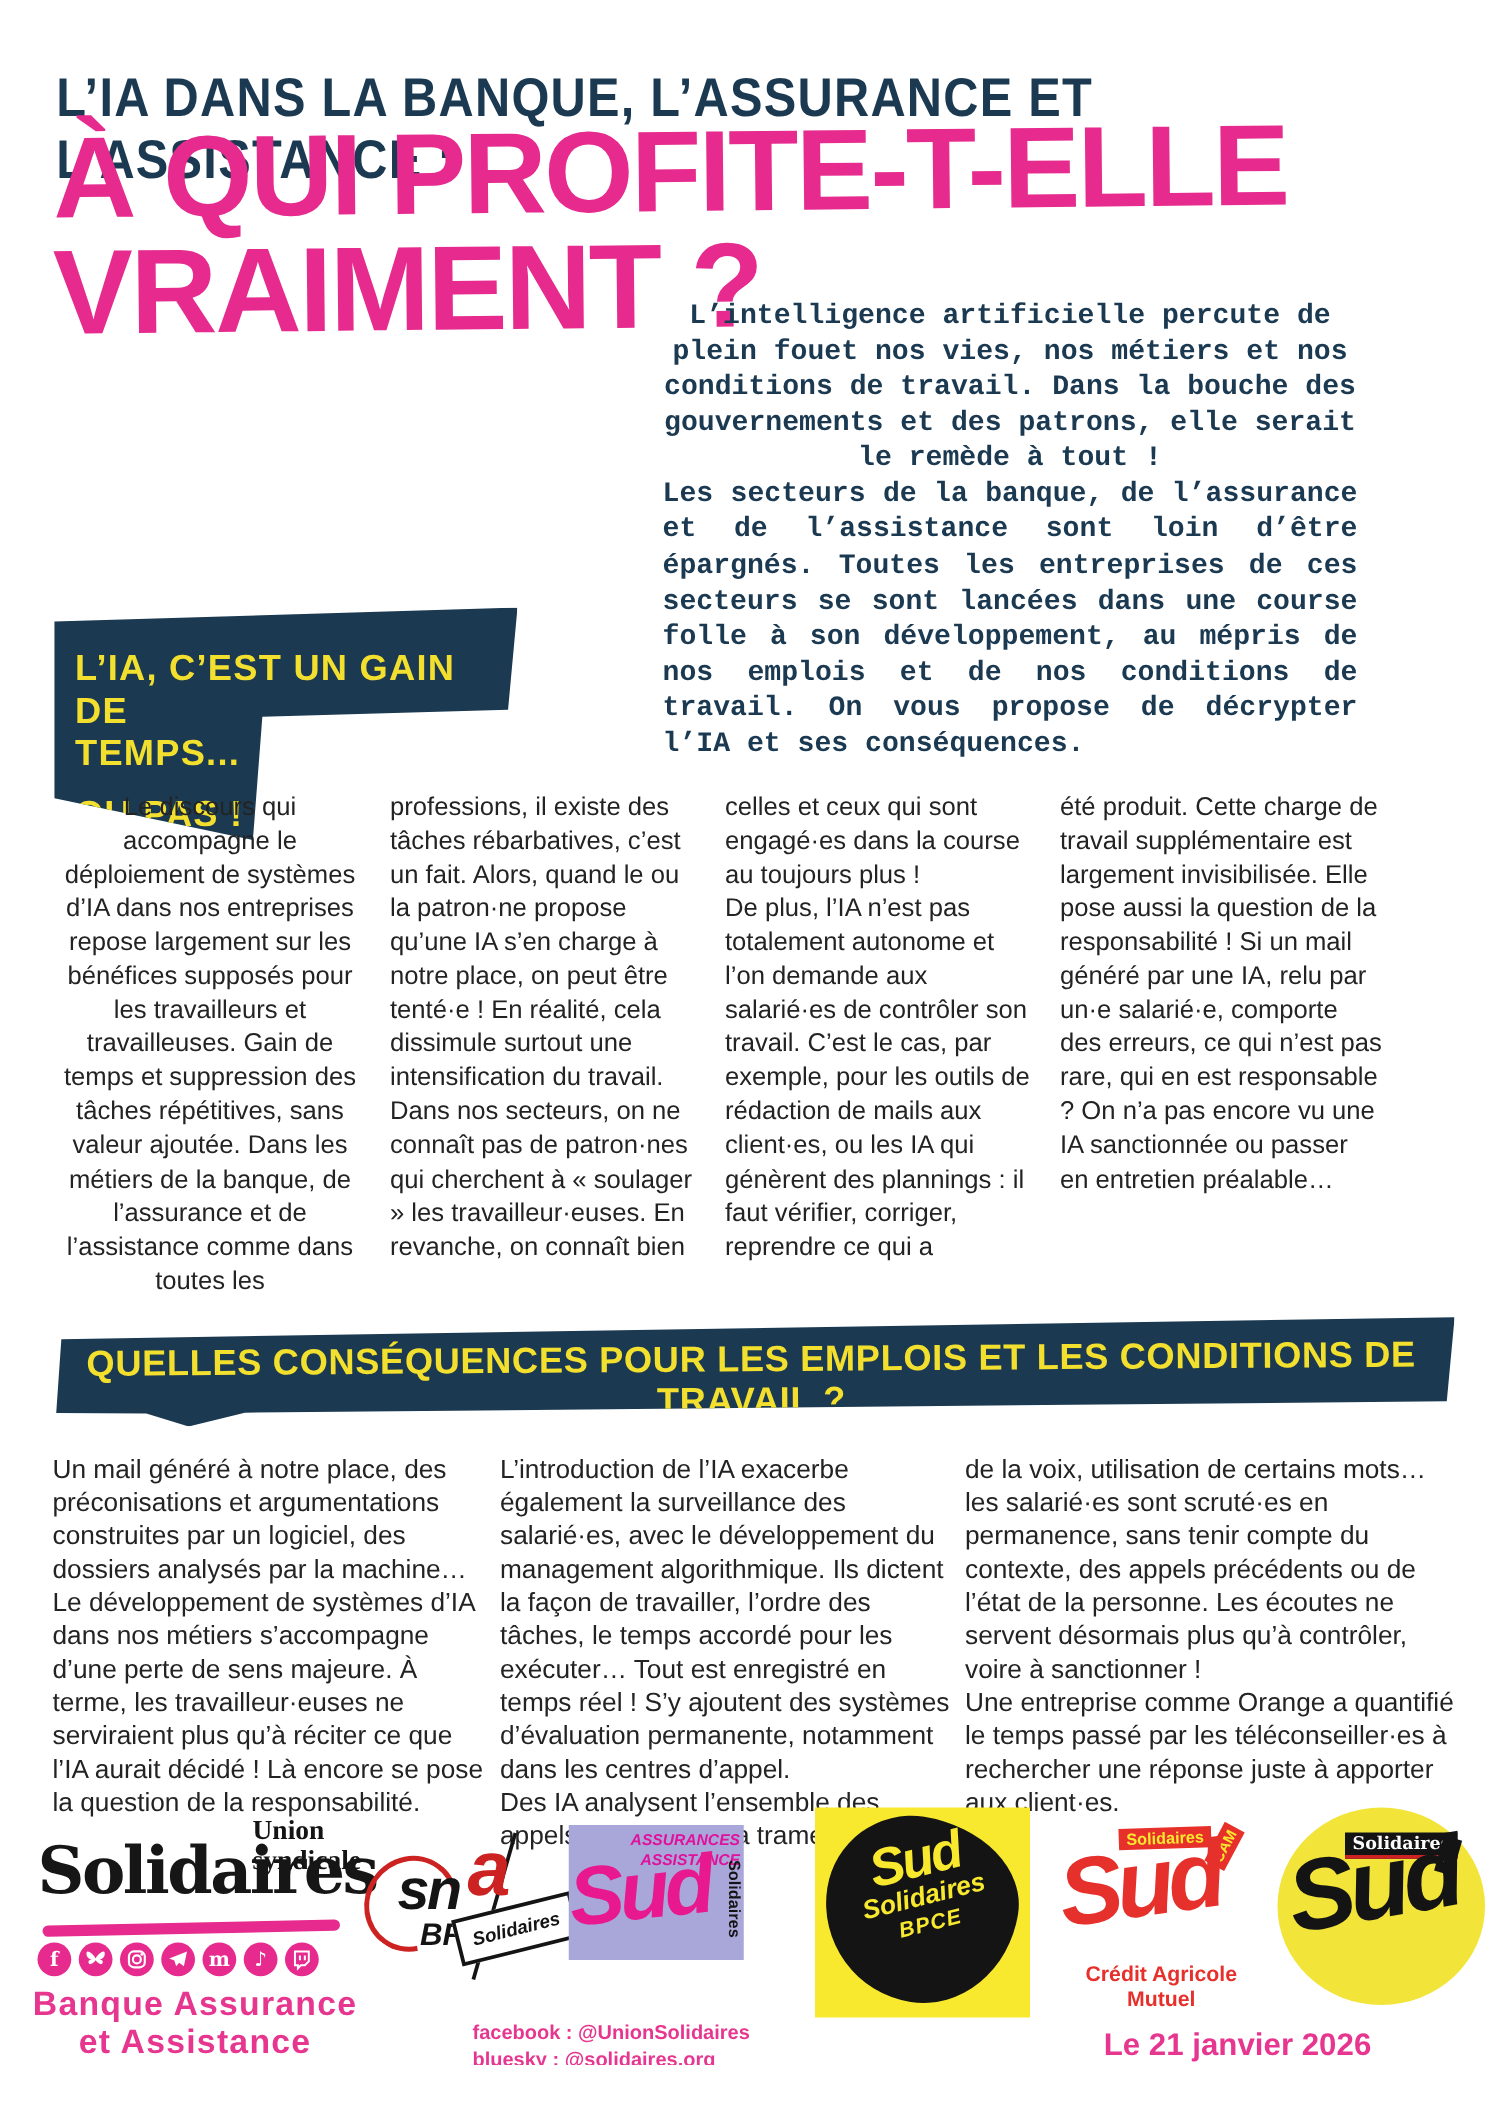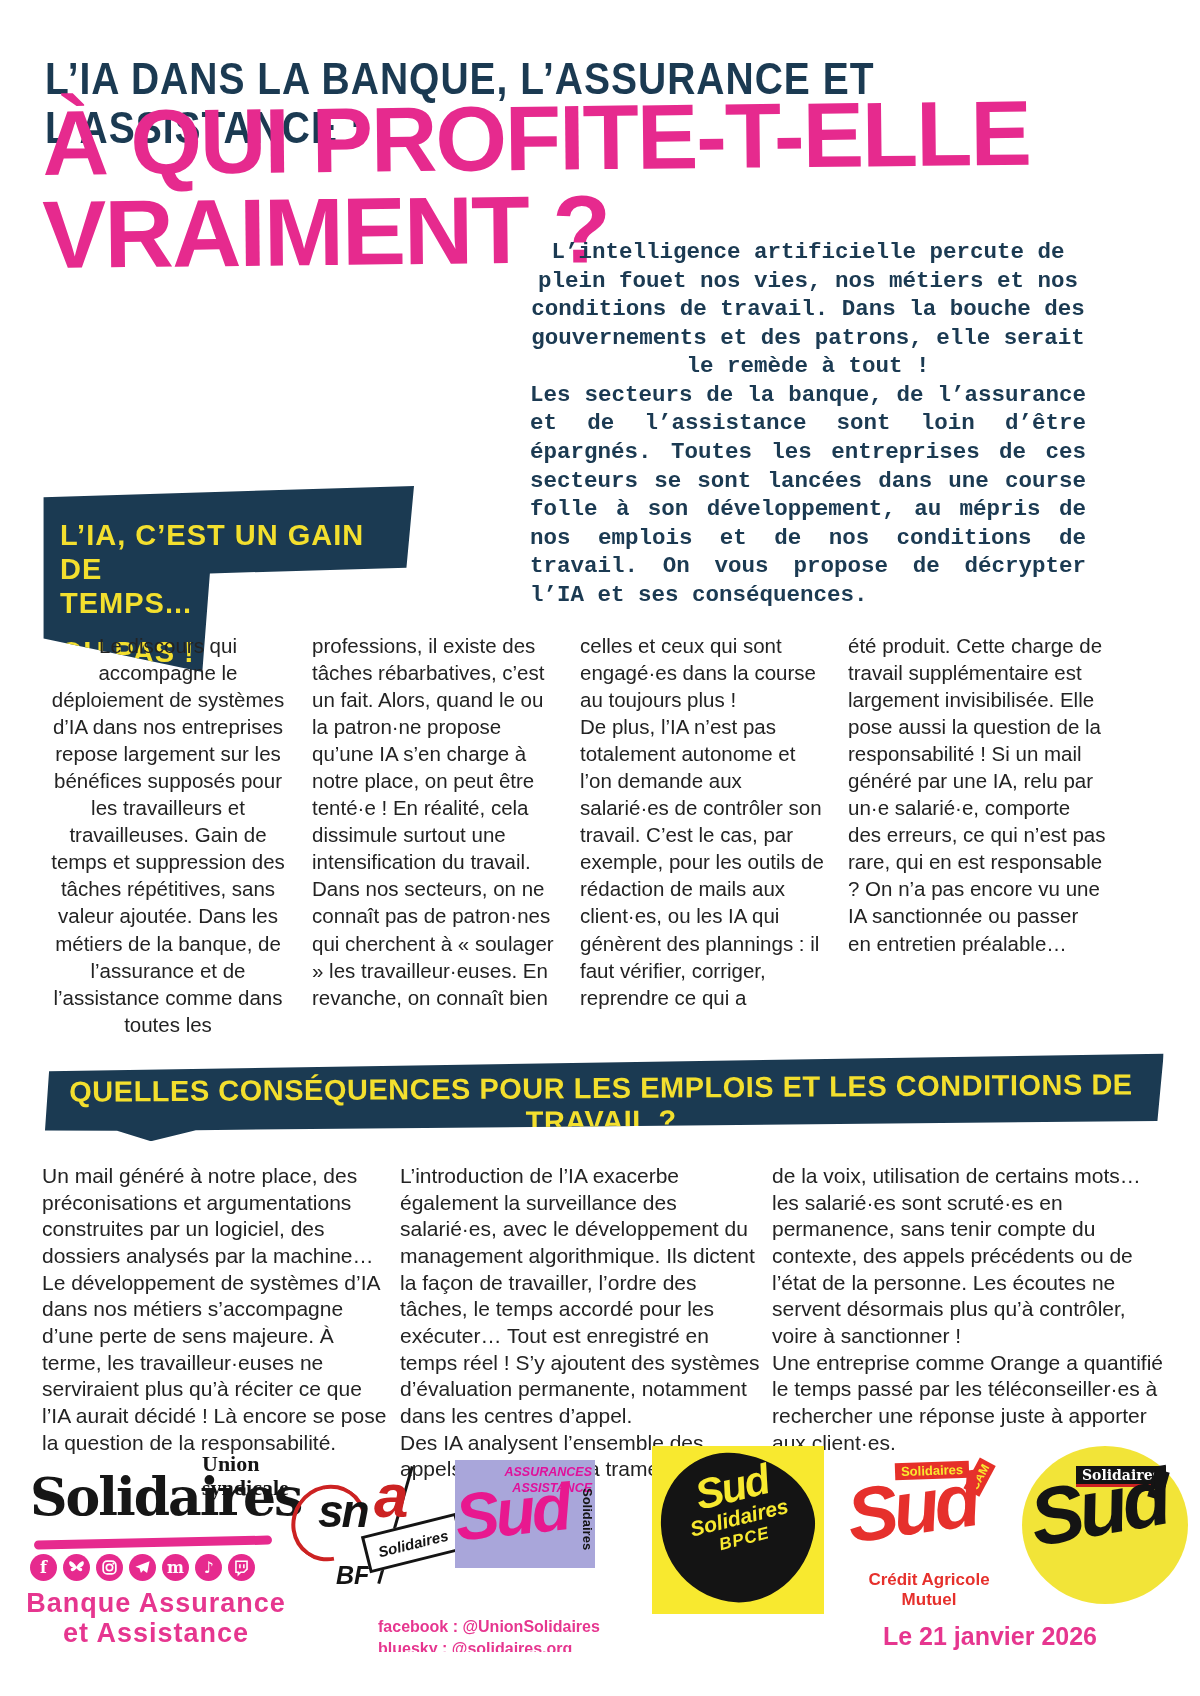--- a/index.html
+++ b/index.html
@@ -61,21 +61,21 @@
   .logo-sna{left:292px;top:1458px;width:168px;height:140px;}
   .sna-bubble{position:absolute;left:0px;top:26px;width:66px;height:70px;border:4px solid #cc2222;
               border-radius:50%;border-right-color:transparent;transform:rotate(35deg);}
   .sna-pole{position:absolute;left:102px;top:6px;width:3px;height:122px;background:#141414;
             transform:rotate(16deg);}
   .sna-sn{position:absolute;left:26px;top:26px;font-style:italic;font-weight:900;font-size:46px;
           color:#141414;letter-spacing:-2px;}
   .sna-a{position:absolute;left:82px;top:2px;font-style:italic;font-weight:900;font-size:62px;
          color:#cc2222;}
   .sna-bf{position:absolute;left:44px;top:76px;font-style:italic;font-weight:bold;font-size:25px;
-          color:#141414;margin-top:27px;}
+          color:#141414;}
   .sna-flag{position:absolute;left:72px;top:66px;width:92px;height:32px;background:#fff;
             border:3px solid #141414;transform:rotate(-14deg);display:flex;align-items:center;
             justify-content:center;font-style:italic;font-weight:bold;font-size:15px;color:#141414;}
   
   .logo-sudaa{left:455px;top:1460px;width:140px;height:108px;background:#a9a6da;}
   .saa-top{position:absolute;right:3px;top:4px;text-align:right;color:#e0119b;font-weight:900;
            font-size:12.5px;line-height:1.3;font-style:italic;margin-left:38px;}
   .saa-script{position:absolute;left:0px;top:14px;font-style:italic;font-weight:900;font-size:66px;
               color:#e8188f;letter-spacing:-4px;transform:rotate(-6deg);}
   .saa-side{position:absolute;right:0px;top:28px;writing-mode:vertical-rl;font-weight:bold;

